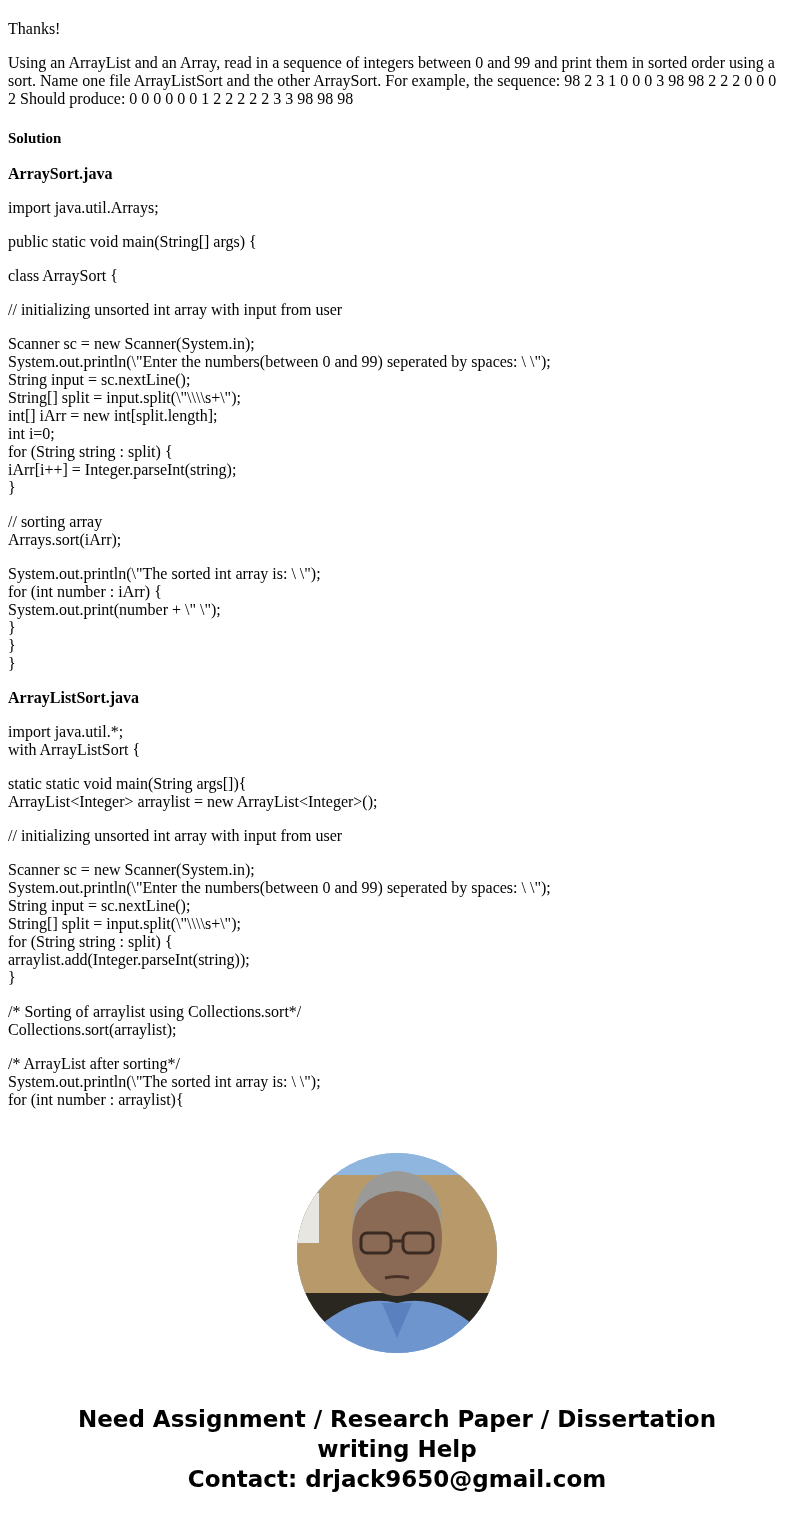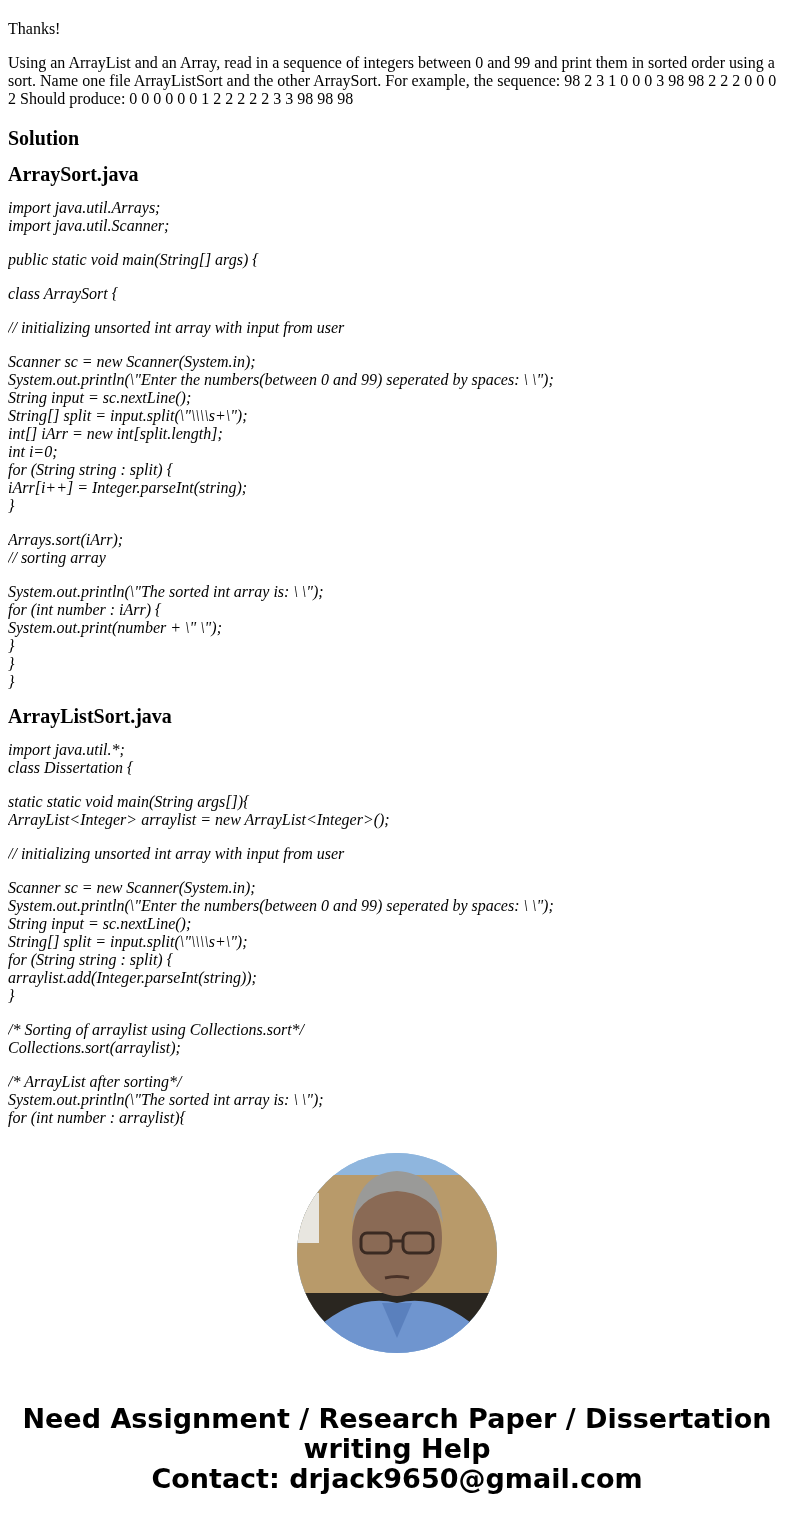--- a/index.html
+++ b/index.html
@@ -17,72 +17,71 @@
       position: absolute;
       left: 8px;
       top: 20px;
       width: 778px;
       height: 1113px;
       overflow: hidden;
     }
     p { margin: 0 0 16px 0; }
     h2 {
       margin: 0 0 16px 0;
-      font-size: 20px;
+      font-size: 15px;
       line-height: 21px;
       font-weight: bold;
       padding-top: 4px;
     }
     h3 {
       margin: 0 0 16px 0;
-      font-size: 20px;
+      font-size: 16px;
       line-height: 18px;
       font-weight: bold;
     }
     .code-block { margin: 0 0 16px 0; }
-    .code-line { display: block; white-space: pre; min-height: 18px; font-style: italic; }
+    .code-line { display: block; white-space: pre; min-height: 18px; }
     .avatar {
       position: absolute;
       left: 297px;
       top: 1153px;
       width: 200px;
       height: 200px;
       border-radius: 50%;
       overflow: hidden;
       background: #8fb6de;
     }
     .promo {
       position: absolute;
       left: 0;
       top: 1404px;
       width: 794px;
       text-align: center;
       font-family: "DejaVu Sans", sans-serif;
       font-weight: bold;
-      font-size: 27px;
+      font-size: 23px;
       line-height: 30px;
       color: #000;
     }
     .promo span { display: block; }
   </style>
 </head>
 <body>
 
 <div class="content">
   <p>Thanks!</p>
   <p>Using an ArrayList and an Array, read in a sequence of integers between 0 and 99 and print them in sorted order using a sort. Name one file ArrayListSort and the other ArraySort. For example, the sequence: 98 2 3 1 0 0 0 3 98 98 2 2 2 0 0 0 2 Should produce: 0 0 0 0 0 0 1 2 2 2 2 2 3 3 98 98 98</p>
 
   <h2>Solution</h2>
 
   <div>
     <h3>ArraySort.java</h3>
     <div>
         <div class="code-block">
           <span class="code-line">import java.util.Arrays;</span>
-          <span class="code-line">import java.util.Scanner;</span>
         </div>
         <div class="code-block">
           <span class="code-line">public static void main(String[] args) {</span>
         </div>
         <div class="code-block">
           <span class="code-line">class ArraySort {</span>
         </div>
         <div class="code-block">
           <span class="code-line">// initializing unsorted int array with input from user</span>
         </div>
@@ -91,40 +90,40 @@
           <span class="code-line">System.out.println(\"Enter the numbers(between 0 and 99) seperated by spaces: \ \");</span>
           <span class="code-line">String input = sc.nextLine();</span>
           <span class="code-line">String[] split = input.split(\"\\\\s+\");</span>
           <span class="code-line">int[] iArr = new int[split.length];</span>
           <span class="code-line">int i=0;</span>
           <span class="code-line">for (String string : split) {</span>
           <span class="code-line">iArr[i++] = Integer.parseInt(string);</span>
           <span class="code-line">}</span>
         </div>
         <div class="code-block">
+          <span class="code-line">// sorting array</span>
           <span class="code-line">Arrays.sort(iArr);</span>
-          <span class="code-line">// sorting array</span>
         </div>
         <div class="code-block">
           <span class="code-line">System.out.println(\"The sorted int array is: \ \");</span>
           <span class="code-line">for (int number : iArr) {</span>
           <span class="code-line">System.out.print(number + \" \");</span>
           <span class="code-line">}</span>
           <span class="code-line">}</span>
           <span class="code-line">}</span>
         </div>
       </div>
   </div>
 
   <div>
     <h3>ArrayListSort.java</h3>
     <div>
         <div class="code-block">
           <span class="code-line">import java.util.*;</span>
-          <span class="code-line">class Dissertation {</span>
+          <span class="code-line">with ArrayListSort {</span>
         </div>
         <div class="code-block">
           <span class="code-line">static static void main(String args[]){</span>
           <span class="code-line">ArrayList&lt;Integer&gt; arraylist = new ArrayList&lt;Integer&gt;();</span>
         </div>
         <div class="code-block">
           <span class="code-line">// initializing unsorted int array with input from user</span>
         </div>
         <div class="code-block">
           <span class="code-line">Scanner sc = new Scanner(System.in);</span>

